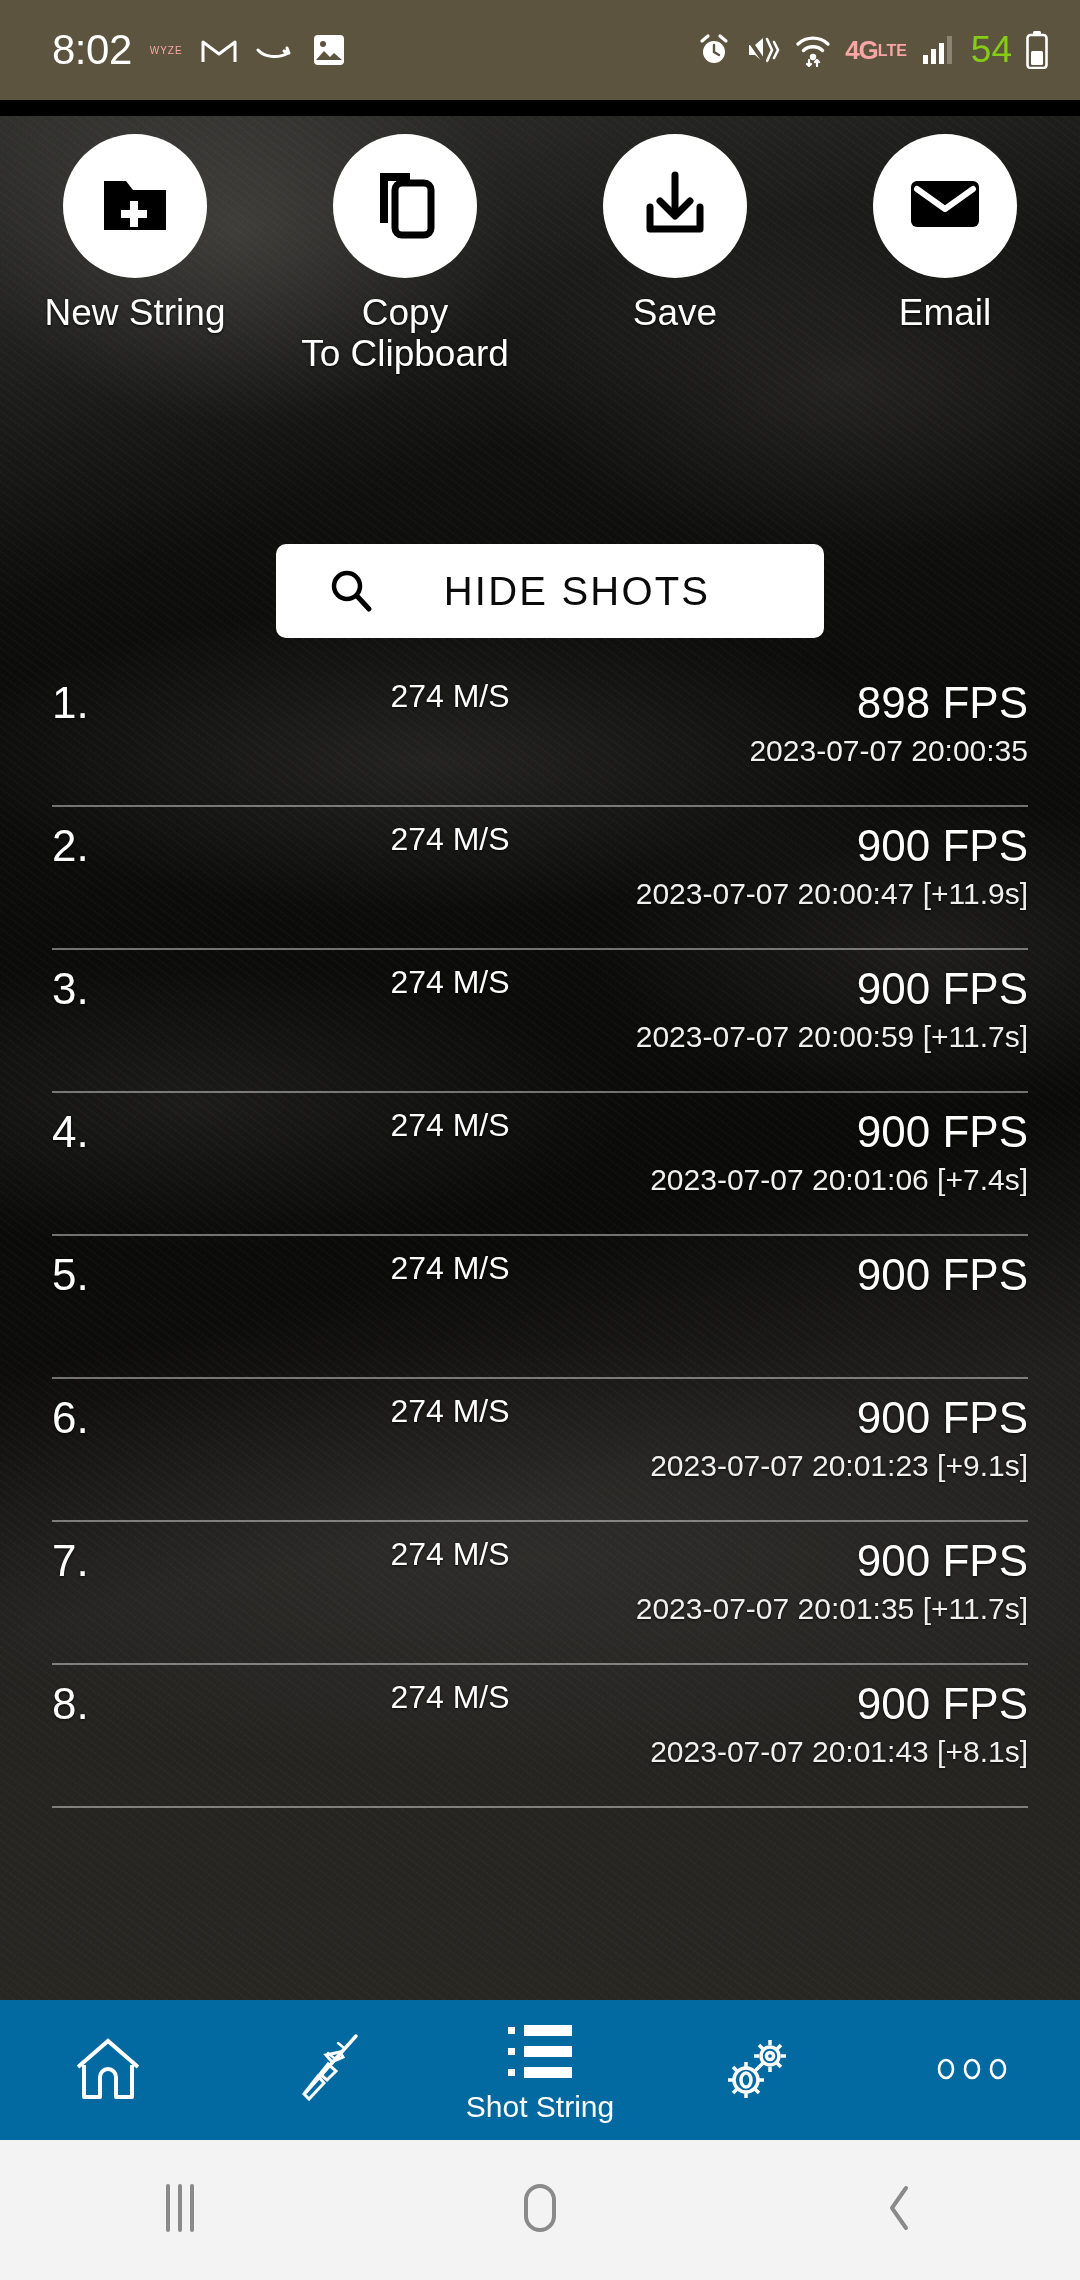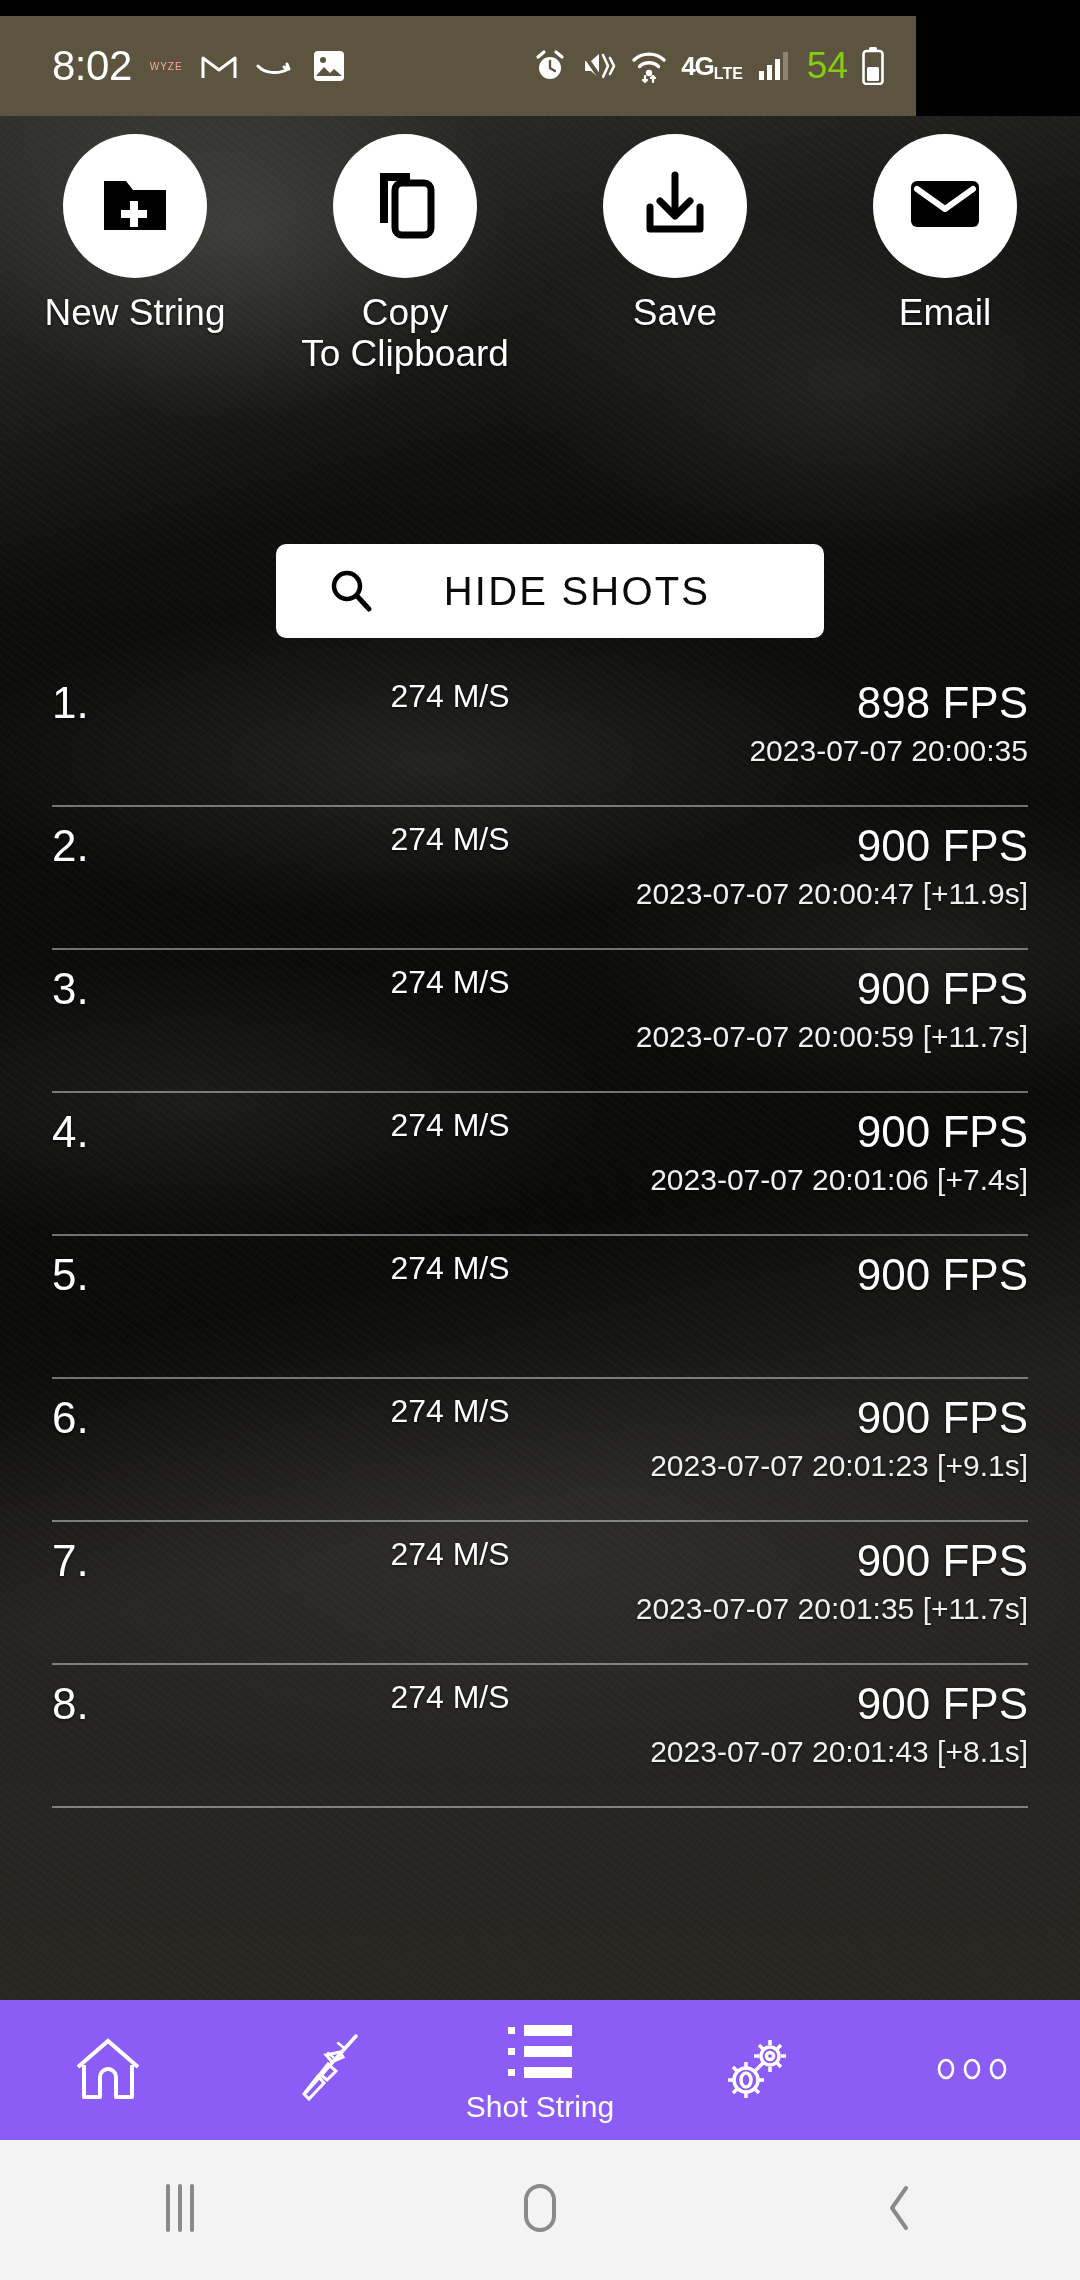--- a/index.html
+++ b/index.html
@@ -14,22 +14,22 @@
     position: relative;
     width: 1080px;
     height: 2280px;
     overflow: hidden;
     background: #000;
   }
 
   
   #status-bar {
     position: absolute;
-    top: 16px; left: 0;
-    width: 916px;
+    top: 0; left: 0;
+    width: 1080px;
     height: 100px;
     background: #5d5440;
     display: flex;
     align-items: center;
     z-index: 50;
   }
   #status-left {
     display: flex;
     align-items: center;
     padding-left: 52px;
@@ -53,26 +53,26 @@
     font-family: "Liberation Sans", sans-serif;
   }
   #status-right {
     margin-left: auto;
     display: flex;
     align-items: center;
     padding-right: 32px;
     gap: 14px;
   }
   #net-badge {
-    color: #ffffff;
+    color: #fca5a5;
     font-size: 26px;
     font-weight: bold;
     letter-spacing: -1px;
     display: inline-flex;
-    align-items: flex-end;
+    align-items: center;
   }
   #net-badge .lte {
     font-size: 16px;
     line-height: 1;
     margin-top: 1px;
     letter-spacing: 0;
   }
   #battery-pct {
     color: #84cc16;
     font-size: 37px;
@@ -228,21 +228,21 @@
     background: rgba(255,255,255,0.42);
   }
 
   
   #bottom-nav {
     position: absolute;
     top: 2000px;
     left: 0;
     width: 1080px;
     height: 140px;
-    background: #8b5cf6;
+    background: #0369a1;
     display: flex;
     align-items: center;
     z-index: 60;
   }
   .nav-item {
     flex: 1;
     display: flex;
     flex-direction: column;
     align-items: center;
     justify-content: center;

